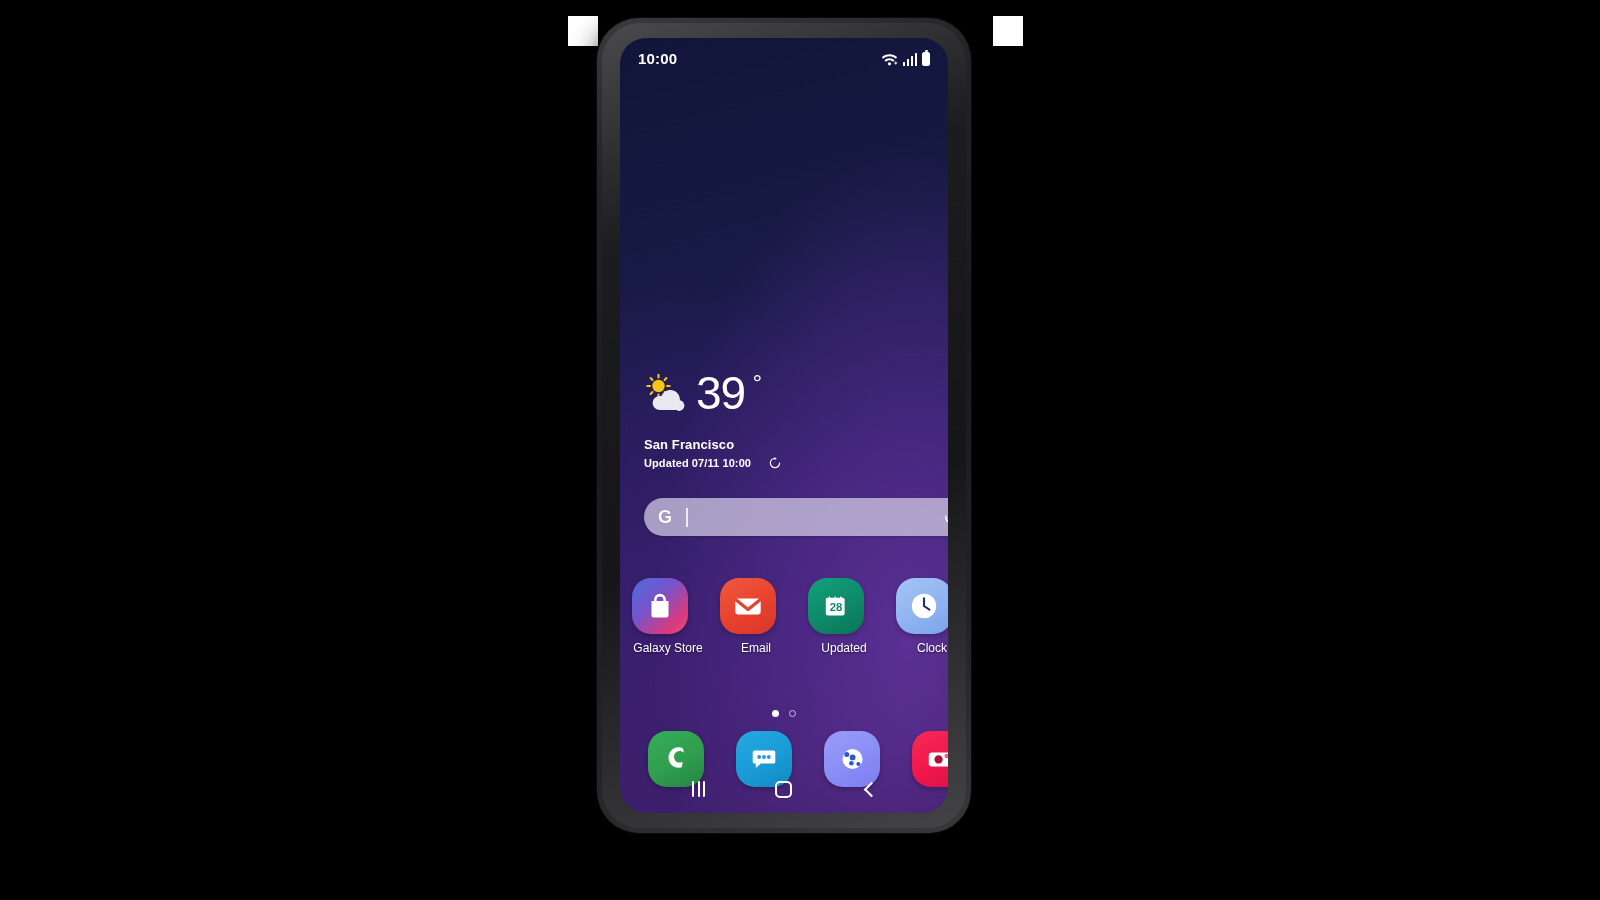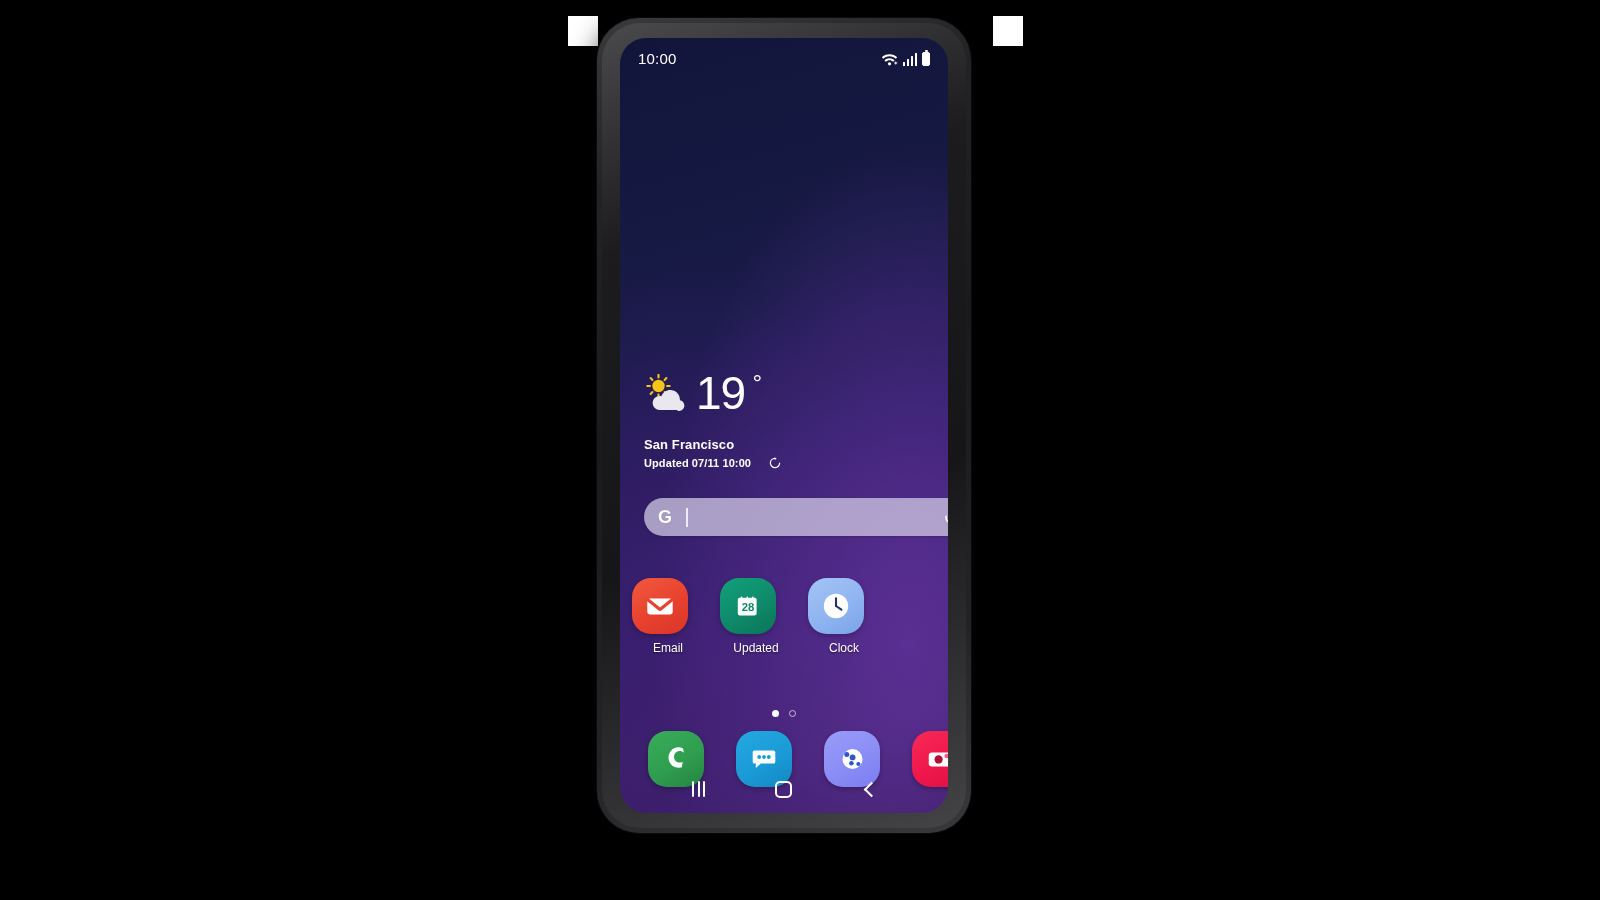--- a/index.html
+++ b/index.html
@@ -47,21 +47,21 @@
       linear-gradient(165deg,#11153a 0%,#171a44 28%,#241c5c 52%,#331f74 72%,#3b1f68 88%,#2a1446 100%);
   }
 
   
   #status-bar {
     position:absolute; top:0; left:0; right:0; height:40px;
     display:flex; align-items:center; justify-content:space-between;
     padding:0 18px;
     color:#fff;
   }
-  #status-time { font-size:15px; font-weight:400; letter-spacing:.2px; }
+  #status-time { font-size:15px; font-weight:700; letter-spacing:.2px; }
   #status-icons { display:flex; align-items:flex-end; gap:5px; height:16px; }
   .sig-bars { display:flex; align-items:flex-end; gap:1.5px; height:13px; }
   .sig-bars i { display:block; width:2.5px; background:#fff; border-radius:.5px; }
   .sig-bars i:nth-child(1){height:4px;}
   .sig-bars i:nth-child(2){height:7px;}
   .sig-bars i:nth-child(3){height:10px;}
   .sig-bars i:nth-child(4){height:13px;}
   .battery {
     width:8px; height:14px; border:1.4px solid #fff; border-radius:2px;
     position:relative; background:#fff;
@@ -202,21 +202,21 @@
                   <line x1="6.6" y1="4.1" x2="8.4" y2="5.9"></line>
                   <line x1="20.6" y1="18.1" x2="22.4" y2="19.9"></line>
                   <line x1="22.4" y1="4.1" x2="20.6" y2="5.9"></line>
                   <line x1="8.4" y1="18.1" x2="6.6" y2="19.9"></line>
                 </g>
               </g>
               <path d="M33.5 36H15.8c-3.9 0-7.1-3.1-7.1-7s3.2-7 7.1-7c0.5 0 1 0.1 1.5 0.2 1.4-3.6 4.9-6.2 9-6.2 5.3 0 9.6 4.2 9.6 9.4 0 0.3 0 0.6-0.1 0.9 2.6 0.4 4.6 2.6 4.6 5.3 0 2.9-2.4 5.3-5.4 5.3 0 0-0.9 0-1.5 0z" fill="#e8e8ee"></path>
             </svg>
           </span>
           <span id="weather-temp">
-            <span>19</span><span class="deg">°</span>
+            <span>39</span><span class="deg">°</span>
           </span>
         </div>
         <div id="weather-city">San Francisco</div>
         <div id="weather-updated-row">
           <span id="weather-updated">Updated 07/11 10:00</span>
           <svg width="12" height="12" viewBox="0 0 14 14">
             <path d="M7 1.6A5.4 5.4 0 1 0 12.4 7" fill="none" stroke="#fff" stroke-width="1.4" stroke-linecap="round"></path>
             <path d="M6.6 0.3 L9.0 2.0 L6.5 3.6 Z" fill="#fff"></path>
           </svg>
         </div>
@@ -228,20 +228,29 @@
         <input id="search-input-area" style="border: none; background: transparent; outline: none; font-size: 14px; color: rgb(255, 255, 255);" placeholder="">
         <svg id="mic-icon" viewBox="0 0 16 20">
           <rect x="5.4" y="1.3" width="5.2" height="10.2" rx="2.6" fill="#fff"></rect>
           <path d="M3 9.2v1.4a5 5 0 0 0 10 0V9.2" fill="none" stroke="#fff" stroke-width="1.5" stroke-linecap="round"></path>
           <line x1="8" y1="15.7" x2="8" y2="18.6" stroke="#fff" stroke-width="1.5" stroke-linecap="round"></line>
         </svg>
       </div>
 
       <div id="app-grid">
 
+        <div class="app">
+          <div class="app-icon squircle" style="background:linear-gradient(135deg,#4a6ee0 0%,#7a52c8 42%,#d93a7e 78%,#e84f6b 100%);">
+            <svg width="30" height="30" viewBox="0 0 30 30">
+              <path d="M6.5 10h17v14.5a2 2 0 0 1-2 2h-13a2 2 0 0 1-2-2z" fill="#fff"></path>
+              <path d="M10.3 11.5V8.8a4.7 4.7 0 0 1 9.4 0v2.7" fill="none" stroke="#fff" stroke-width="2.6" stroke-linecap="round"></path>
+            </svg>
+          </div>
+          <div class="app-label">Galaxy Store</div>
+        </div>
 
         <div class="app">
           <div class="app-icon squircle" style="background:linear-gradient(150deg,#ef5a3d 0%,#e8412f 55%,#d93528 100%);">
             <svg width="32" height="30" viewBox="0 0 34 30">
               <rect x="3.5" y="7" width="27" height="17" rx="2.6" fill="#fff"></rect>
               <path d="M4.5 8.6 L17 18.6 L29.5 8.6" fill="none" stroke="#e8412f" stroke-width="3.4" stroke-linecap="round" stroke-linejoin="round"></path>
             </svg>
           </div>
           <div class="app-label">Email</div>
         </div>

